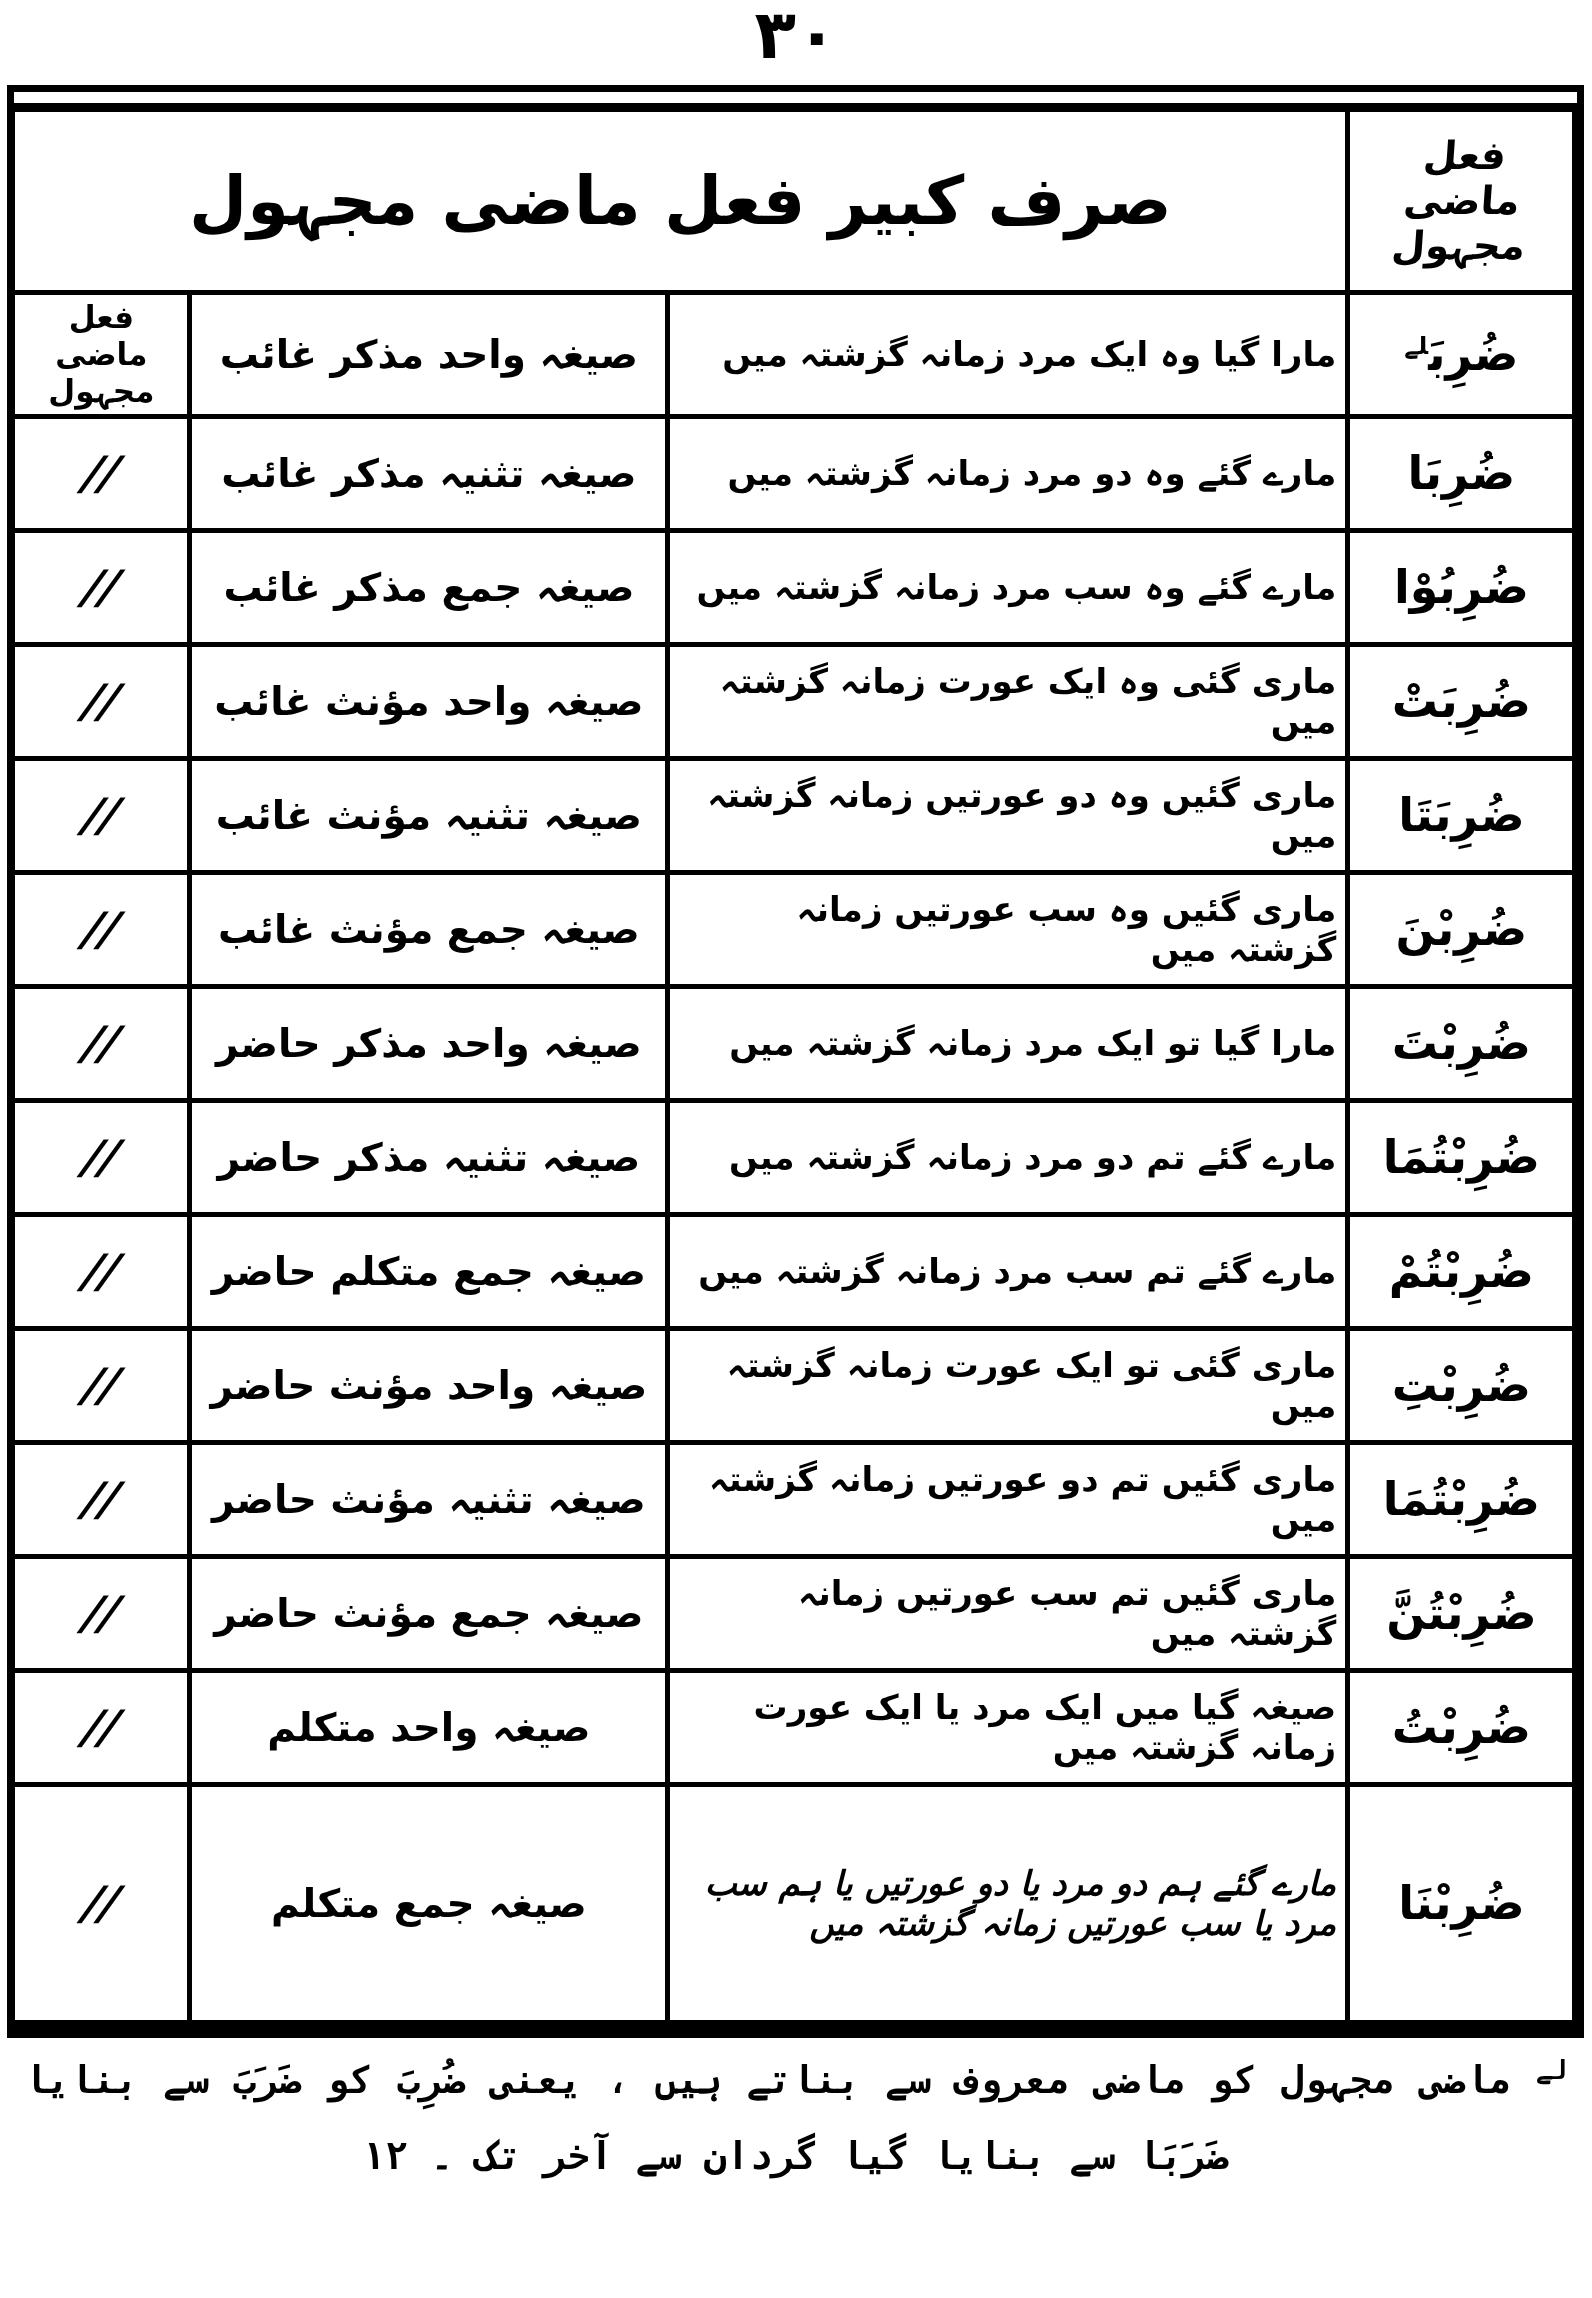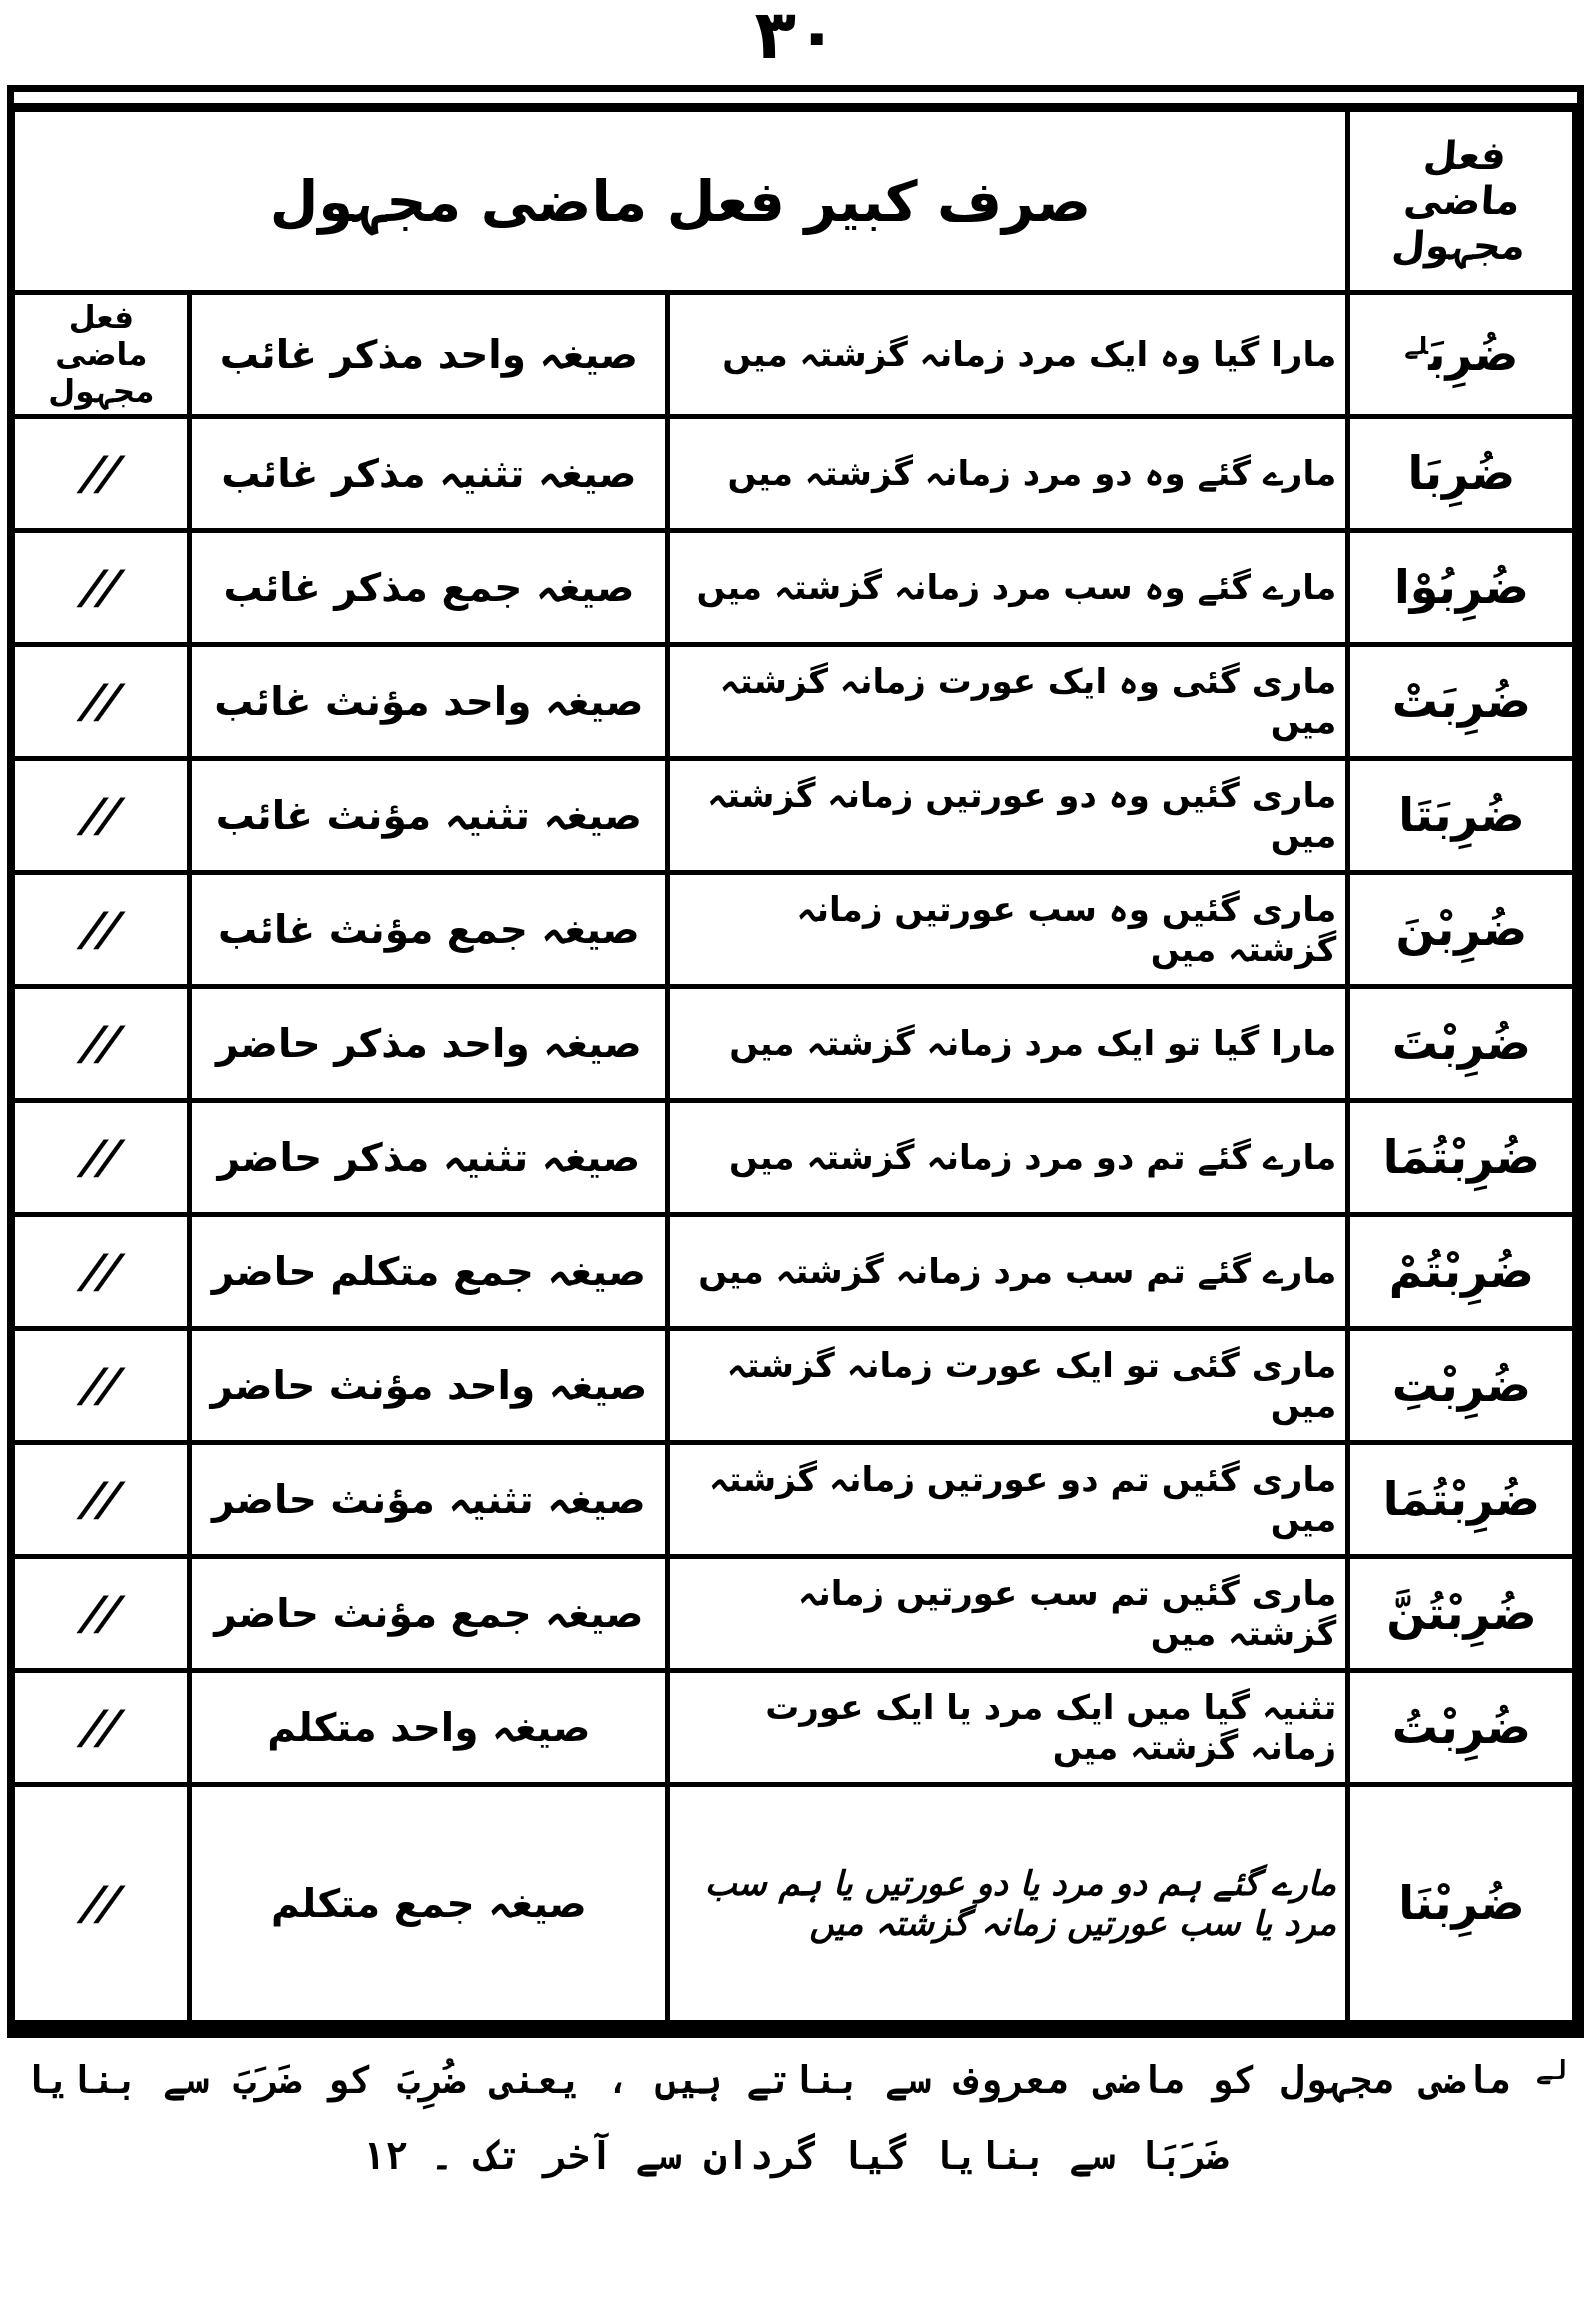--- a/index.html
+++ b/index.html
@@ -26,21 +26,21 @@
   table.conj td,table.conj th{
     border:5.5px solid #000;box-sizing:border-box;
     vertical-align:middle;padding:3.7px 9.2px;overflow:hidden;
   }
   tr.head-row{height:183px;}
   th.verb-head{
     width:227px;font-size:39px;font-weight:bold;line-height:1.15;
     text-align:center;transform:skewX(-4deg);
   }
   th.main-title{
-    font-size:56px;font-weight:bold;text-align:center;
+    font-size:67px;font-weight:bold;text-align:center;
     letter-spacing:0.9px;
   }
   tr.data-row{height:114px;}
   tr.last-row{height:238px;}
   td.verb{
     width:227px;font-size:46px;font-weight:bold;text-align:center;
     white-space:nowrap;
   }
   td.verb sup{font-size:24px;vertical-align:super;}
   td.trans{
@@ -158,21 +158,21 @@
       <td class="label"><span class="ditto">//</span></td>
     </tr>
     <tr class="data-row">
       <td class="verb">ضُرِبْتُنَّ</td>
       <td class="trans">ماری گئیں تم سب عورتیں زمانہ گزشتہ میں</td>
       <td class="sigha">صیغہ جمع مؤنث حاضر</td>
       <td class="label"><span class="ditto">//</span></td>
     </tr>
     <tr class="data-row">
       <td class="verb">ضُرِبْتُ</td>
-      <td class="trans">تثنیہ گیا میں ایک مرد یا ایک عورت زمانہ گزشتہ میں</td>
+      <td class="trans">صیغہ گیا میں ایک مرد یا ایک عورت زمانہ گزشتہ میں</td>
       <td class="sigha">صیغہ واحد متکلم</td>
       <td class="label"><span class="ditto">//</span></td>
     </tr>
     <tr class="data-row last-row">
       <td class="verb">ضُرِبْنَا</td>
       <td class="trans">مارے گئے ہم دو مرد یا دو عورتیں یا ہم سب مرد یا سب عورتیں زمانہ گزشتہ میں</td>
       <td class="sigha">صیغہ جمع متکلم</td>
       <td class="label"><span class="ditto">//</span></td>
     </tr>
   </tbody>

